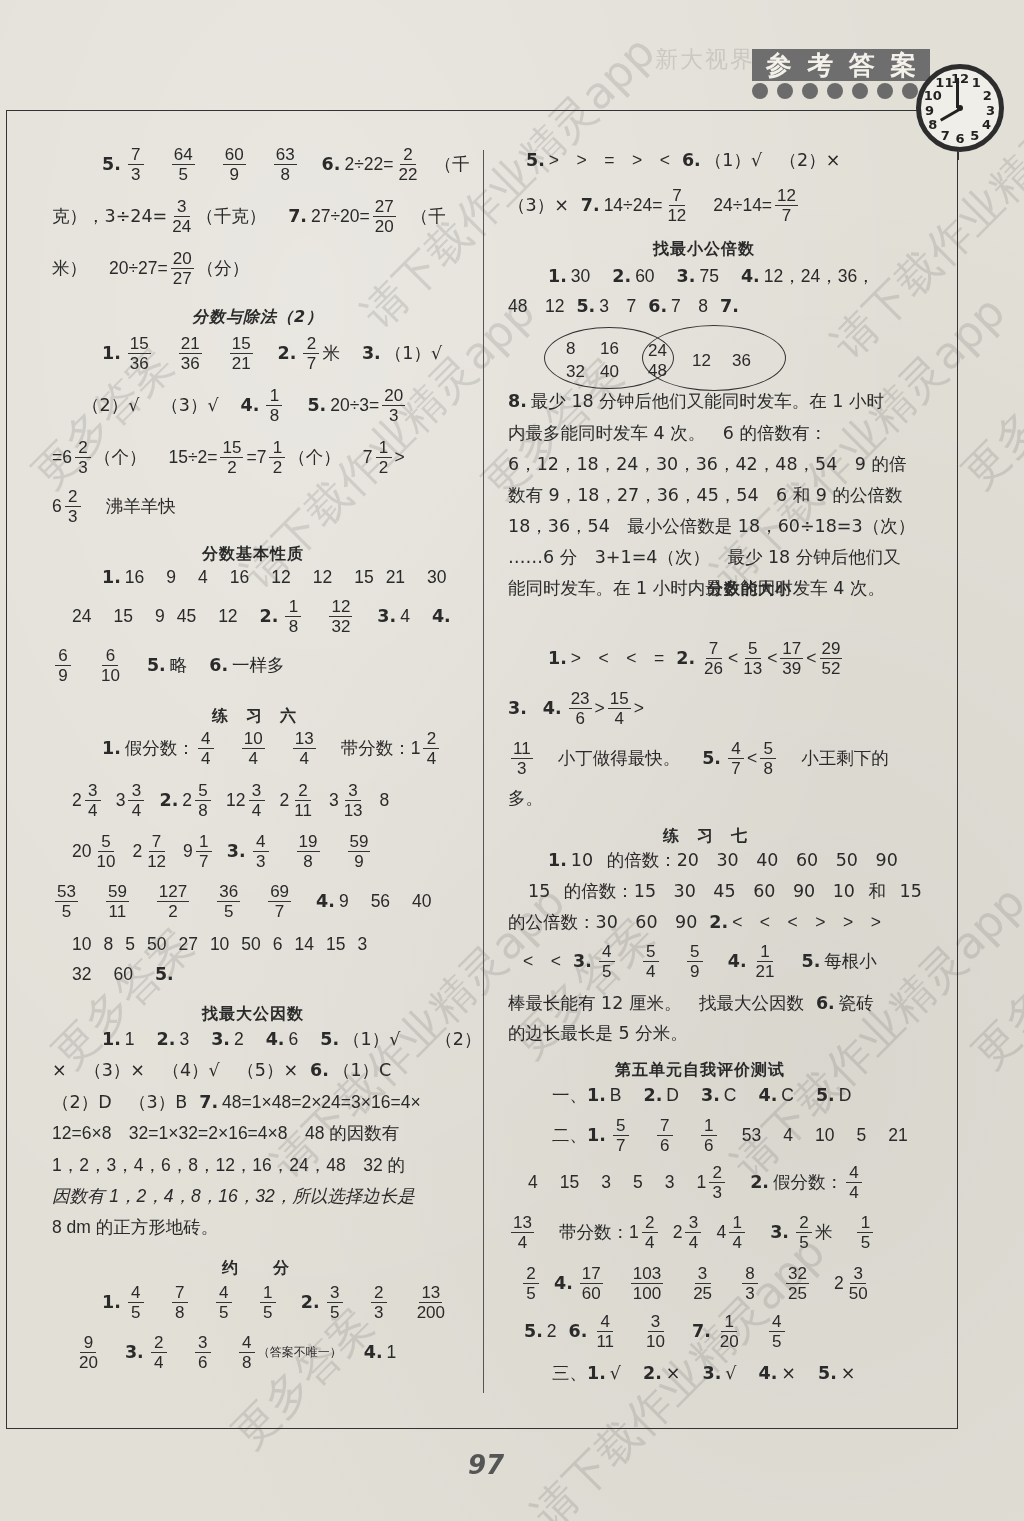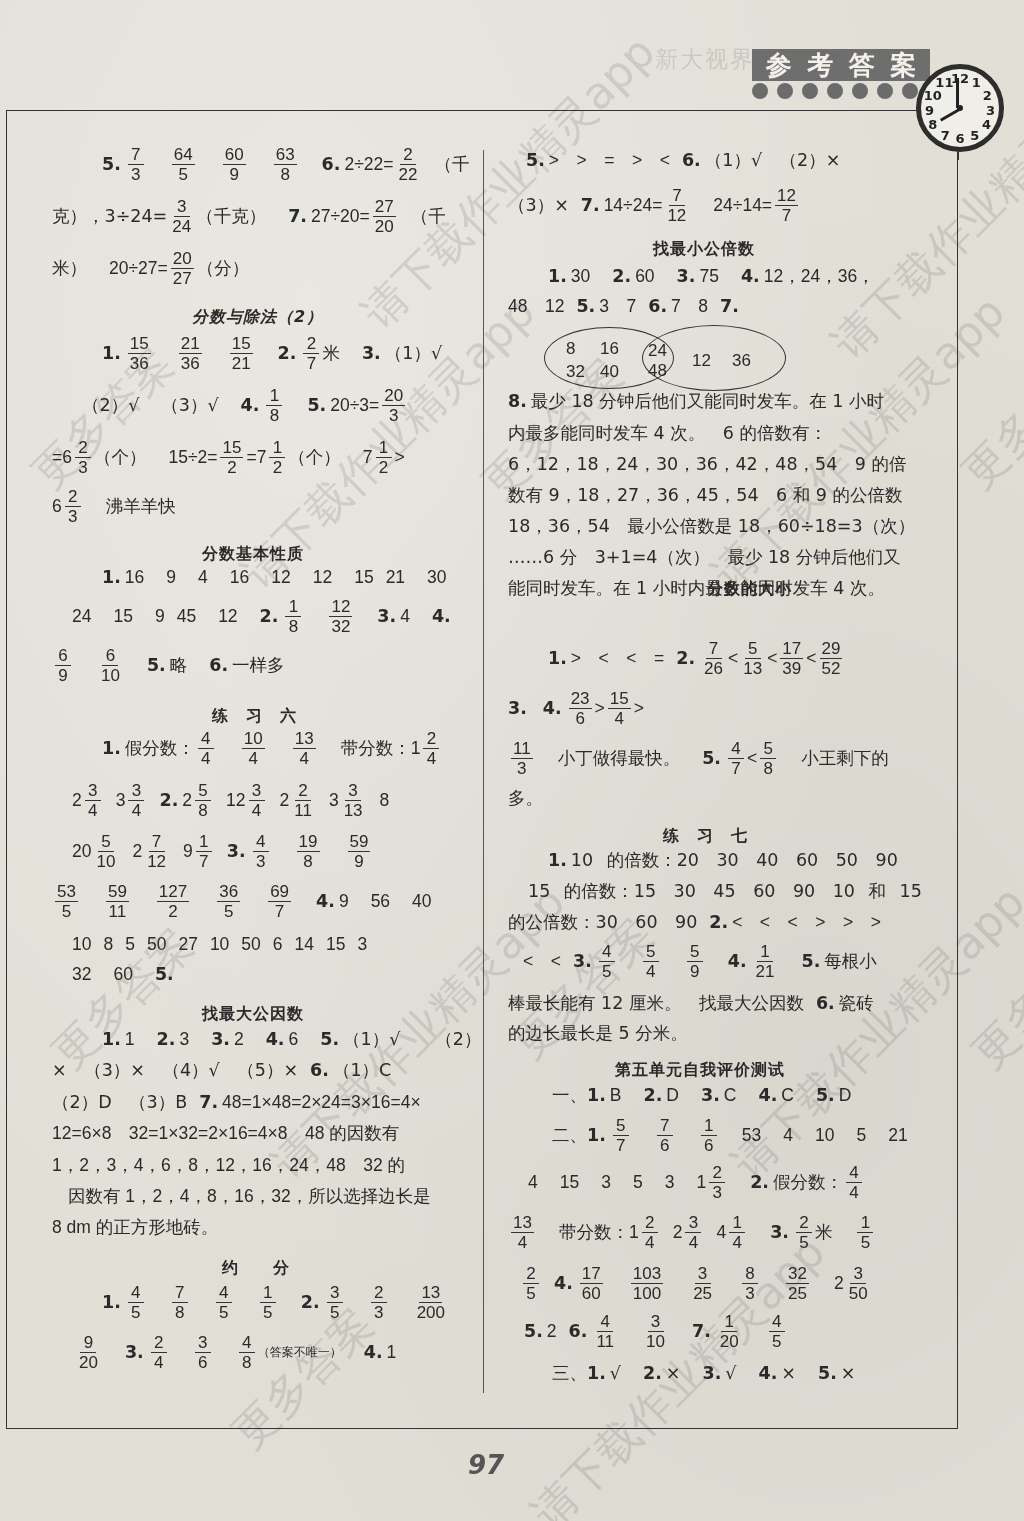--- a/index.html
+++ b/index.html
@@ -541,21 +541,21 @@
     <span class="cj">（1）C</span>
   </div>
   <div class="line" style="top:1087px;left:0;">
     <span class="cj">（2）D　（3）B</span>
       <span class="gap-s"></span>
     <span class="n">7.</span>
     <span>48=1×48=2×24=3×16=4×</span>
   </div>
   <div class="line" style="top:1118px;left:0;">12=6×8　32=1×32=2×16=4×8　48 的因数有</div>
   <div class="line" style="top:1150px;left:0;">1，2，3，4，6，8，12，16，24，48　32 的</div>
-  <div class="line" style="top:1181px;left:16px;">因数有 1，2，4，8，16，32，所以选择边长是</div>
+  <div class="line" style="top:1181px;left:0;font-style:italic;">因数有 1，2，4，8，16，32，所以选择边长是</div>
   <div class="line" style="top:1212px;left:0;">8 dm 的正方形地砖。</div>
 
   <div class="title" style="top:1252px;left:170px;">约　　分</div>
   <div class="line" style="top:1287px;left:50px;">
     <span class="n">1.</span>
     <span class="frac">
         <span class="num">4</span>
         <span class="den">5</span>
       </span>
       <span class="gap"></span>

